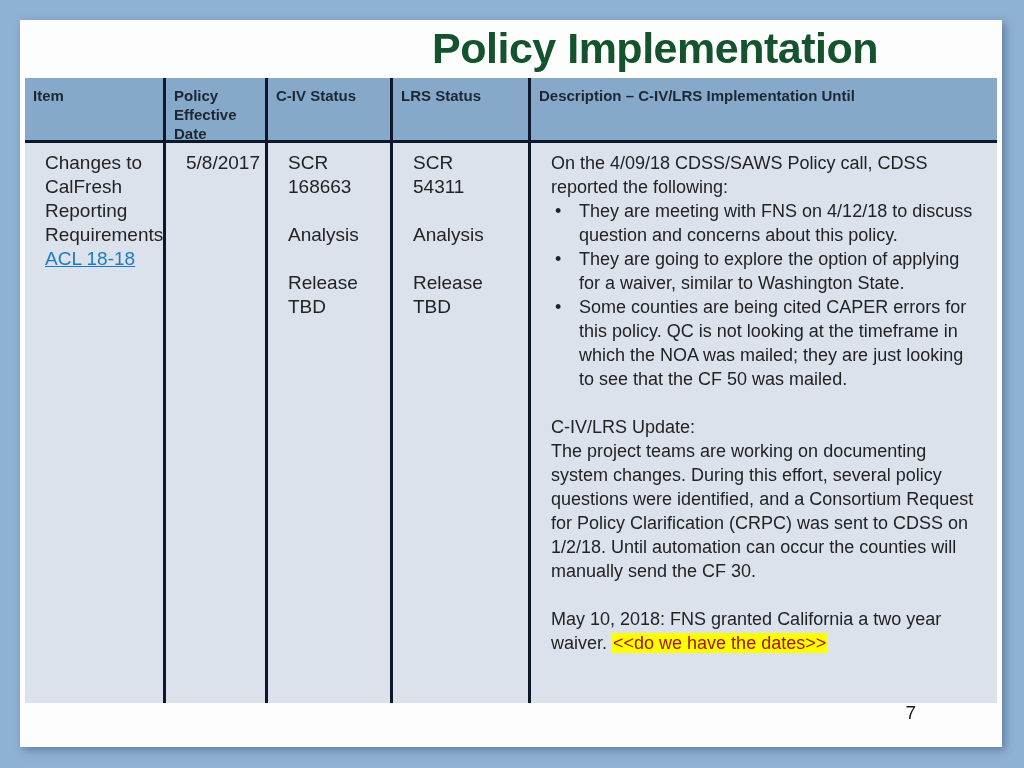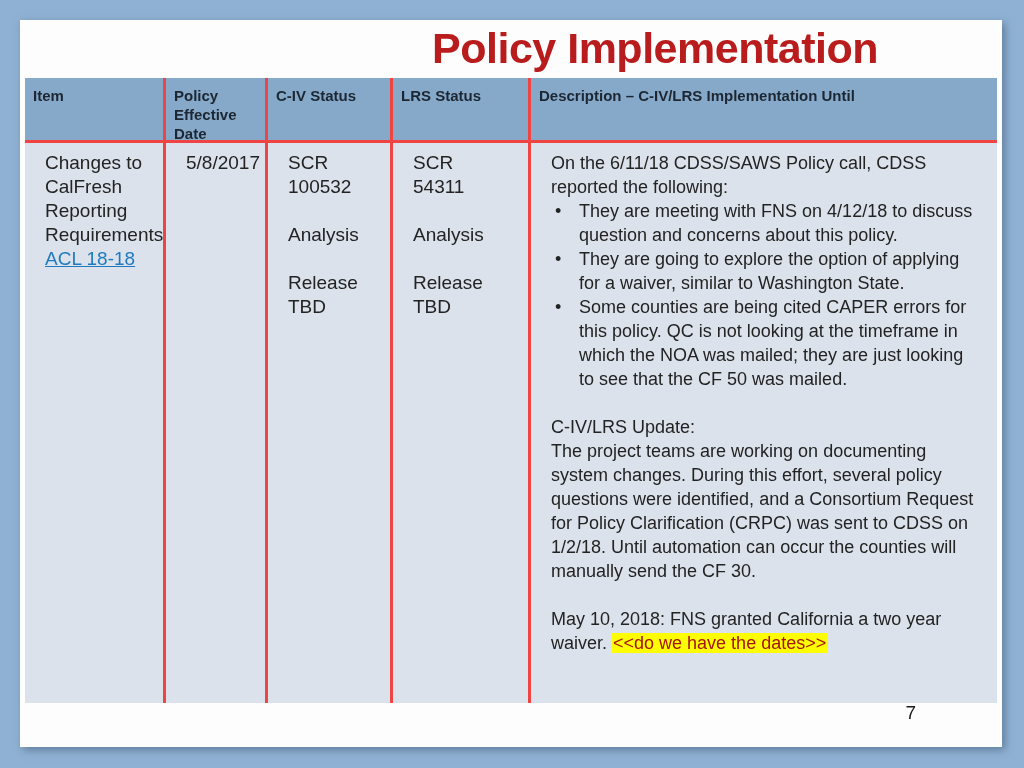--- a/index.html
+++ b/index.html
@@ -11,30 +11,30 @@
   }
   .slide{
     position:absolute;left:20px;top:20px;width:982px;height:727px;
     background:#fdfdfe;
     box-shadow:3px 3px 8px rgba(60,82,112,.55);
   }
   .title{
     position:absolute;left:290px;right:2px;top:0px;
     text-align:center;
     font-size:43px;line-height:56px;font-weight:bold;
-    color:#b91c1c;letter-spacing:-0.5px;
+    color:#14532d;letter-spacing:-0.5px;
     white-space:nowrap;
   }
   .ptable{
     position:absolute;left:5px;right:5px;top:58px;
     display:grid;
     grid-template-columns:138px 99px 122px 135px 1fr;
     grid-template-rows:62px 560px;
     gap:3px;
-    background:#ef4444;
+    background:#0f172a;
   }
   .th{
     background:#86a9c9;
     color:#1c2733;
     font-weight:bold;
     font-size:15px;line-height:19px;
     padding:8px 8px;
   }
   .td{
     background:#dce2ec;
@@ -81,33 +81,33 @@
     <div class="td">
       <p>Changes to CalFresh Reporting Requirements</p>
       <a class="link">ACL 18-18</a>
     </div>
 
     <div class="td">
       <p>5/8/2017</p>
     </div>
 
     <div class="td">
-      <p class="gapline">SCR 100532</p>
+      <p class="gapline">SCR 168663</p>
       <p class="gapline">Analysis</p>
       <p>Release TBD</p>
     </div>
 
     <div class="td">
       <p class="gapline">SCR 54311</p>
       <p class="gapline">Analysis</p>
       <p>Release TBD</p>
     </div>
 
     <div class="td desc">
-      <p>On the  6/11/18 CDSS/SAWS Policy call, CDSS reported the following:</p>
+      <p>On the  4/09/18 CDSS/SAWS Policy call, CDSS reported the following:</p>
 
       <div class="bullet">
         <span class="dot">•</span>
         <span class="btext">They are meeting with FNS on 4/12/18 to discuss question and concerns about this policy.</span>
       </div>
       <div class="bullet">
         <span class="dot">•</span>
         <span class="btext">They are going to explore the option of applying for a waiver, similar to Washington State.</span>
       </div>
       <div class="bullet">

